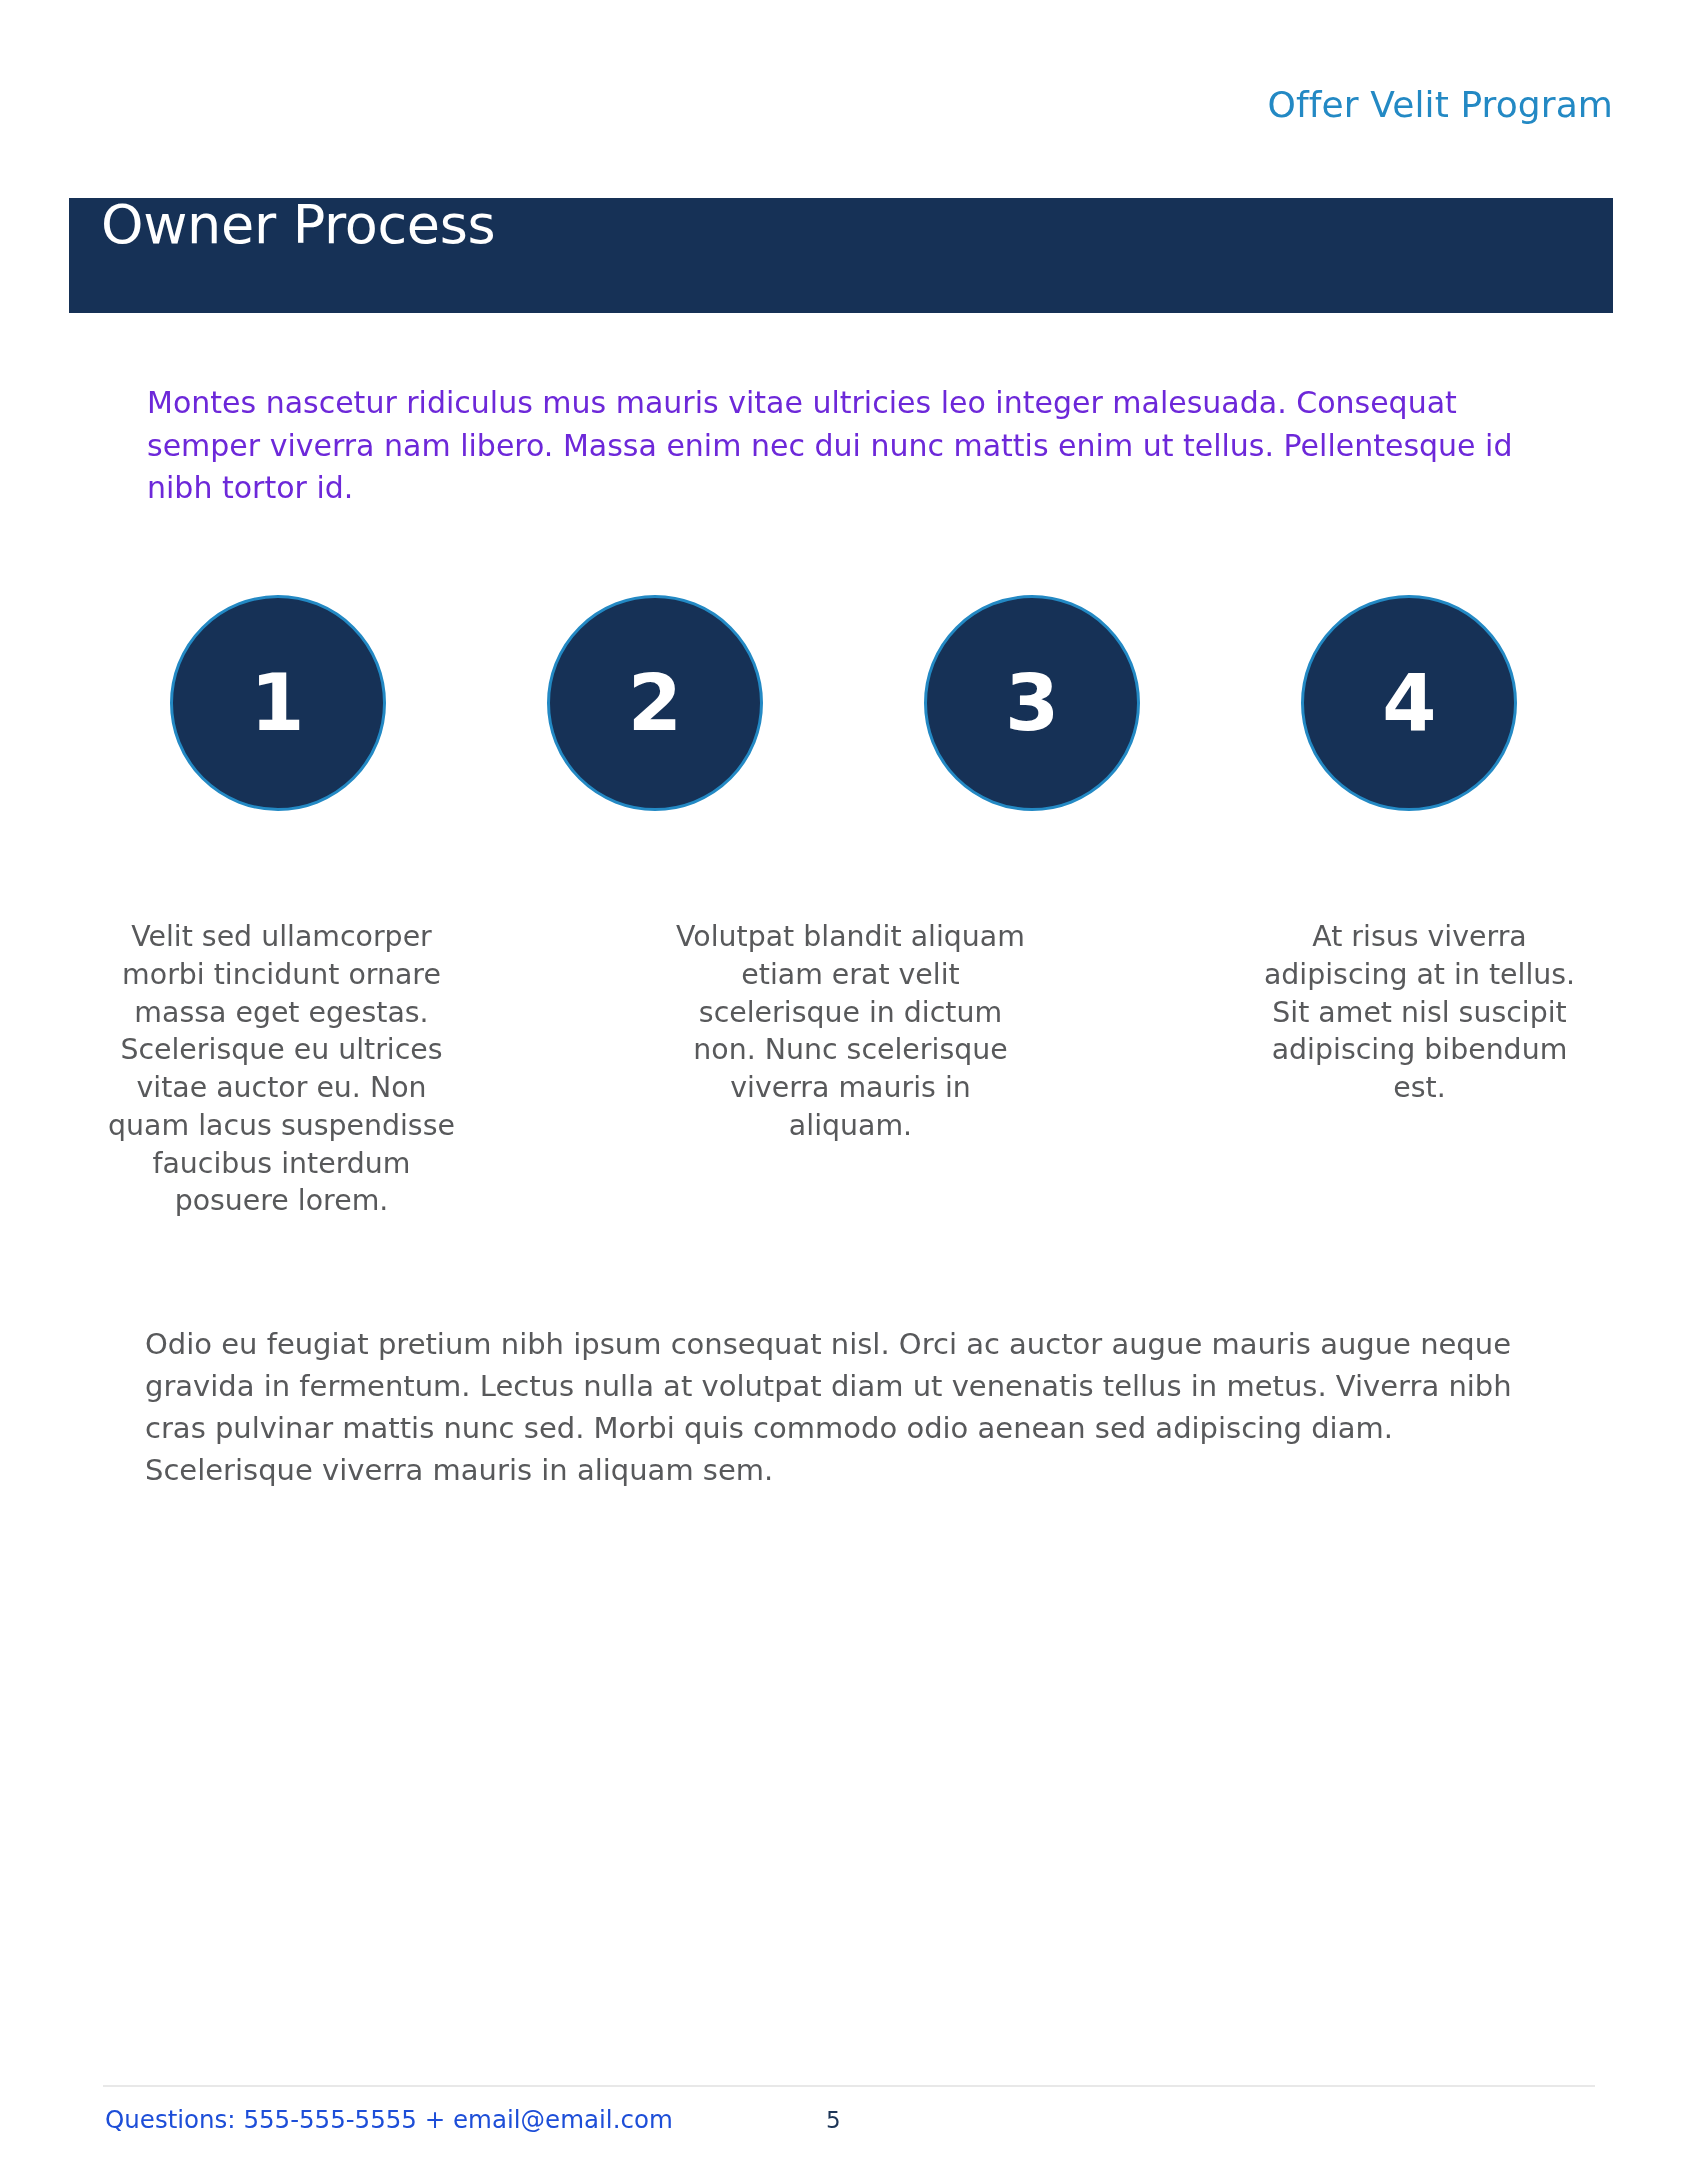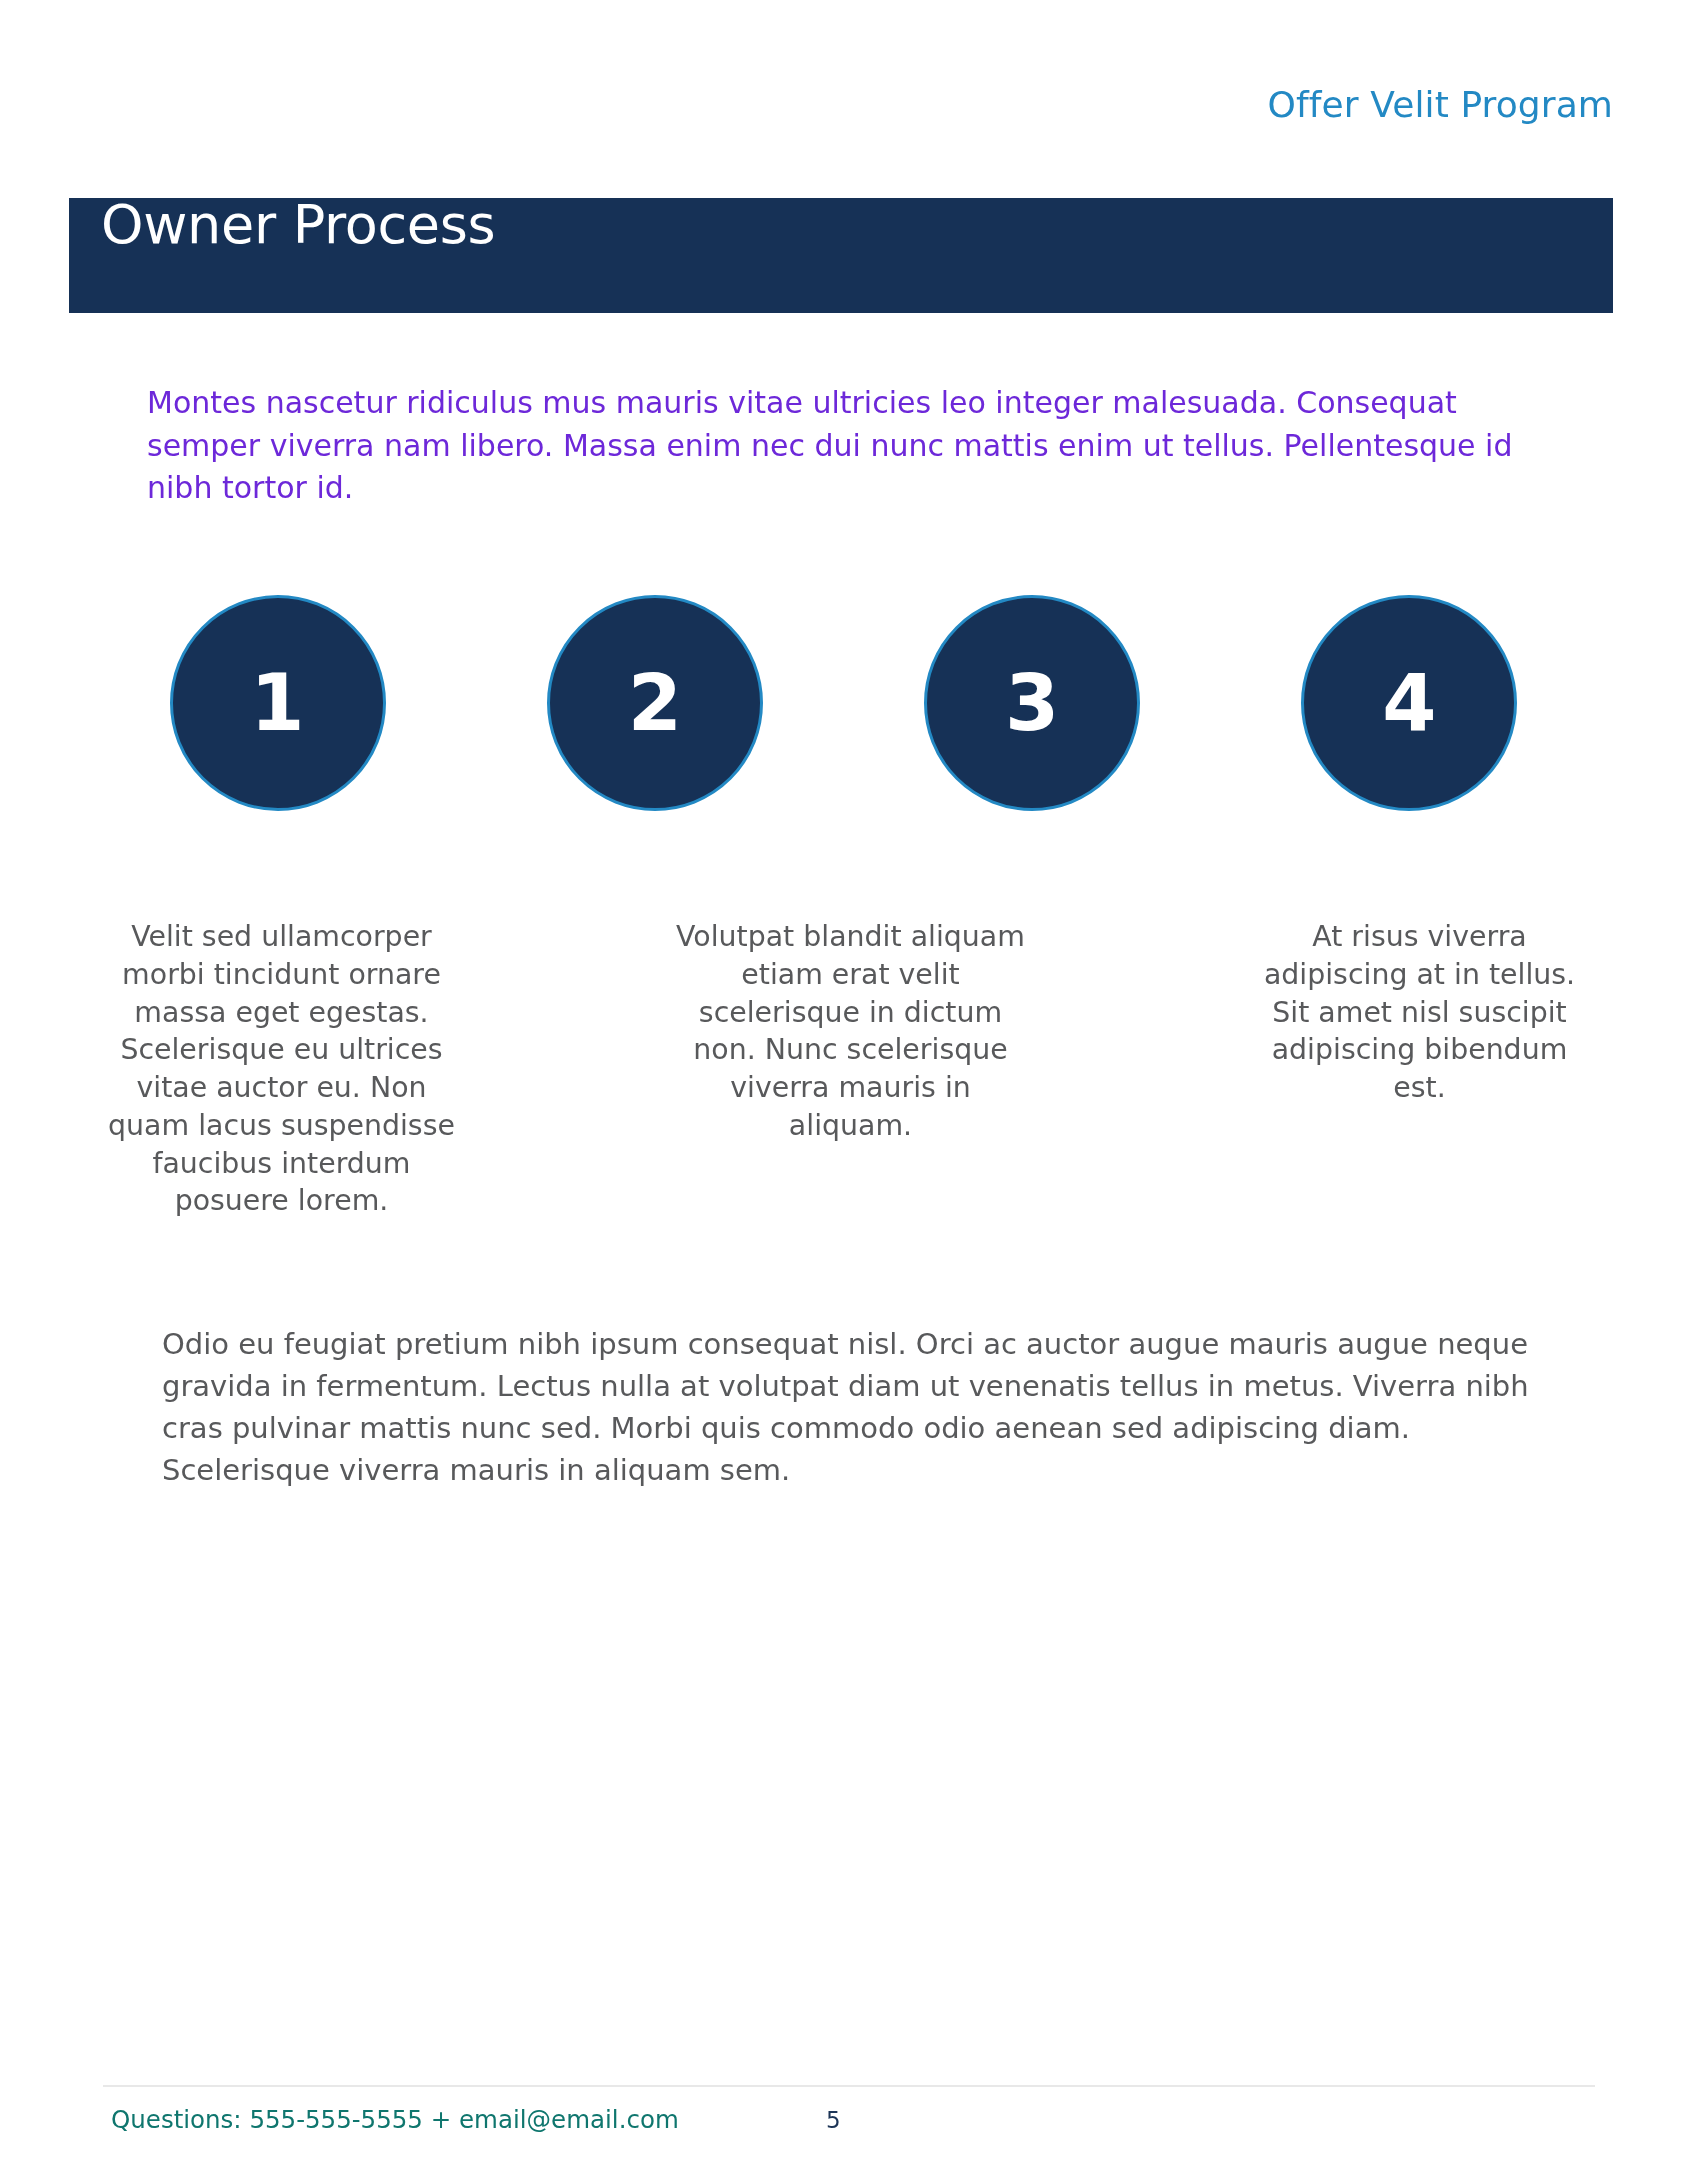--- a/index.html
+++ b/index.html
@@ -62,21 +62,21 @@
     left: 147px;
     top: 382px;
     width: 1429px;
     font-size: 30px;
     line-height: 1.42;
     color: #6d28d9;
   }
 
   .outro-para {
     position: absolute;
-    left: 162px;
+    left: 145px;
     top: 1323px;
     width: 1416px;
     font-size: 29px;
     line-height: 1.45;
     color: #58595b;
   }
 
   
   .steps-row {
     position: absolute;
@@ -129,25 +129,25 @@
   .footer-rule {
     position: absolute;
     left: 103px;
     top: 2085px;
     width: 1492px;
     height: 2px;
     background: #e8e8e8;
   }
   .footer-contact {
     position: absolute;
-    left: 111px;
+    left: 105px;
     top: 2105px;
     font-size: 24.5px;
     line-height: 1.2;
-    color: #0f766e;
+    color: #1d4ed8;
     white-space: nowrap;
   }
   .footer-page-number {
     position: absolute;
     left: 826px;
     top: 2107px;
     font-size: 23px;
     line-height: 1.2;
     color: #1d3557;
   }

